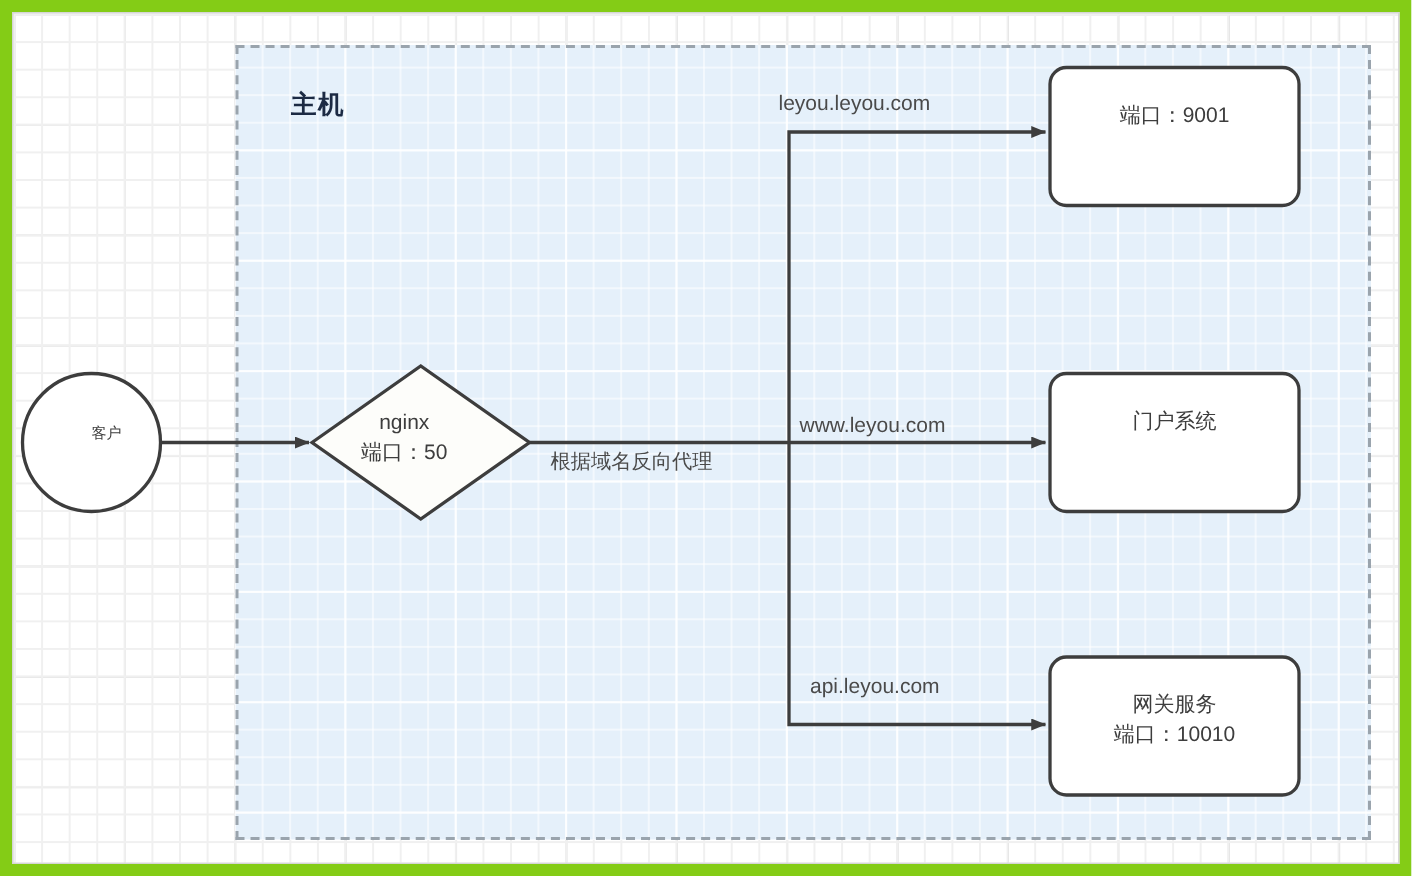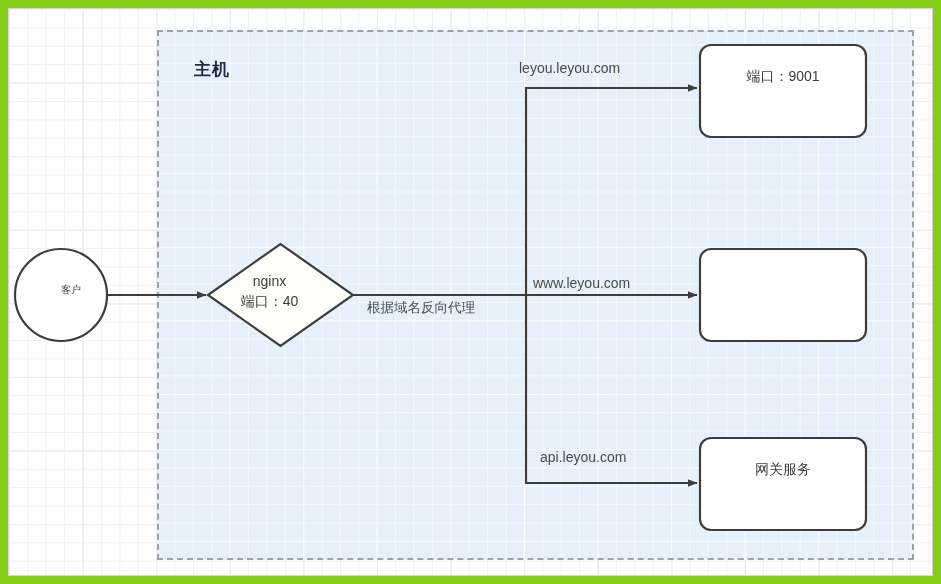--- a/index.html
+++ b/index.html
@@ -171,32 +171,34 @@
       <rect x="700" y="438" width="166" height="92" rx="11" ry="11" fill="#ffffff" stroke="#3d3d3d" stroke-width="2.2"></rect>
     </g>
   </svg>
 
   <div class="node-label client-label">
     <span class="l1">客户</span>
   </div>
 
   <div class="node-label nginx-label">
     <span class="l1">nginx</span>
-    <span class="l2">端口：40</span>
+    <span class="l2">端口：50</span>
   </div>
 
   <div class="node-label box-label admin-label">
     <span class="l2">端口：9001</span>
   </div>
 
   <div class="node-label box-label portal-label">
+    <span class="l1">门户系统</span>
   </div>
 
   <div class="node-label box-label gateway-label">
     <span class="l1">网关服务</span>
+    <span class="l2">端口：10010</span>
   </div>
 
   <div class="edge-label lbl-manage">leyou.leyou.com</div>
   <div class="edge-label lbl-www">www.leyou.com</div>
   <div class="edge-label lbl-api">api.leyou.com</div>
   <div class="edge-label lbl-proxy">根据域名反向代理</div>
 
 </div>
 
 </body></html>

